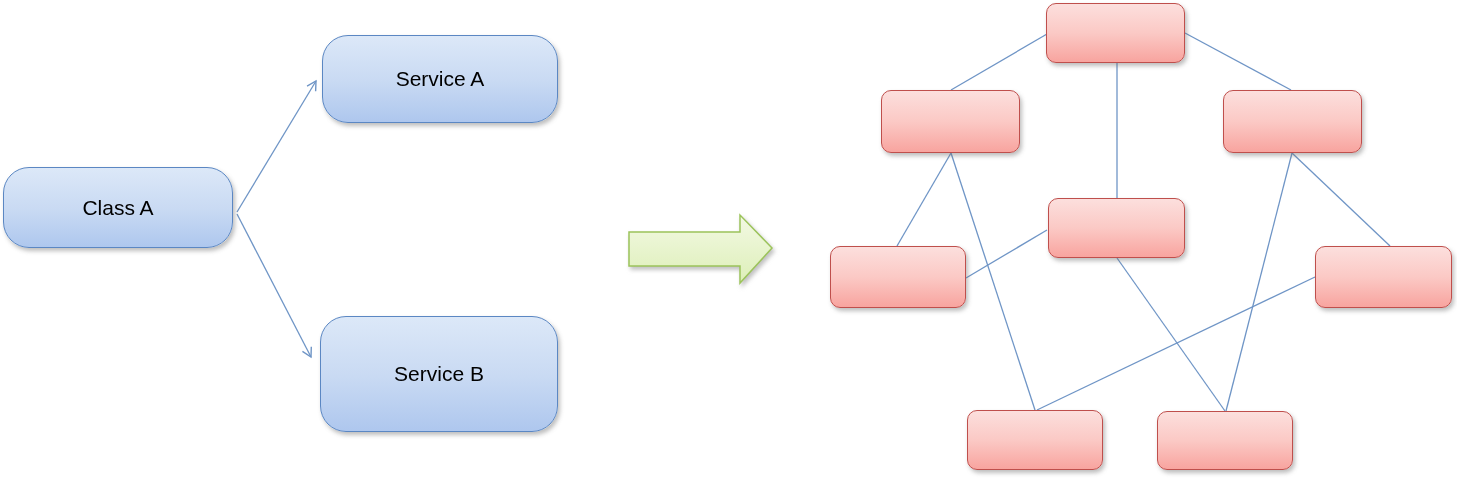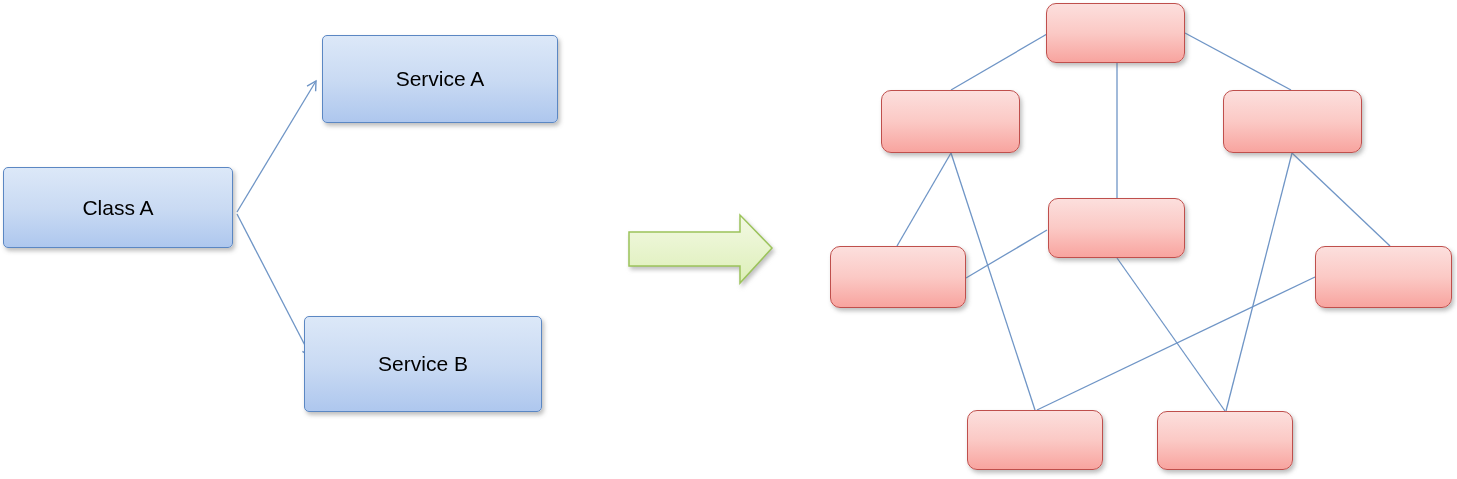--- a/index.html
+++ b/index.html
@@ -12,21 +12,21 @@
   }
   #connector-layer { position:absolute; left:0; top:0; }
   .node {
     position:absolute;
     box-sizing:border-box;
     display:flex; align-items:center; justify-content:center;
     box-shadow:2px 3px 4px rgba(110,110,110,0.45);
   }
   .node.blue {
     border:1.5px solid var(--blue-node-border,#5b87c3);
-    border-radius:5px;
+    border-radius:26px;
     background:linear-gradient(180deg,
       var(--blue-node-fill-top,#dce8f8) 0%,
       #c9daf3 52%,
       var(--blue-node-fill-bottom,#aec7ee) 100%);
     color:var(--text,#000);
     font-size:21px;
   }
   .node.red {
     border:1.5px solid var(--red-node-border,#bf4f4c);
     border-radius:10px;
@@ -70,21 +70,21 @@
         <line x1="1037" y1="410" x2="1315" y2="277" stroke="#6f95c6" stroke-width="1.3"></line>
       </g>
   </svg>
 
   <div class="node blue" style="left: 3px; top: 167px; width: 230px; height: 81px;">
     <span>Class A</span>
   </div>
   <div class="node blue" style="left: 322px; top: 35px; width: 236px; height: 88px;">
     <span>Service A</span>
   </div>
-  <div class="node blue" style="left: 304px; top: 316px; width: 238px; height: 96px;">
+  <div class="node blue" style="left: 320px; top: 316px; width: 238px; height: 116px;">
     <span>Service B</span>
   </div>
 
   <div id="network-nodes">
       <div class="node red" style="left: 1046px; top: 3px; width: 139px; height: 60px;"></div>
       <div class="node red" style="left: 881px; top: 90px; width: 139px; height: 63px;"></div>
       <div class="node red" style="left: 1223px; top: 90px; width: 139px; height: 63px;"></div>
       <div class="node red" style="left: 1048px; top: 198px; width: 137px; height: 60px;"></div>
       <div class="node red" style="left: 830px; top: 246px; width: 136px; height: 62px;"></div>
       <div class="node red" style="left: 1315px; top: 246px; width: 137px; height: 62px;"></div>

